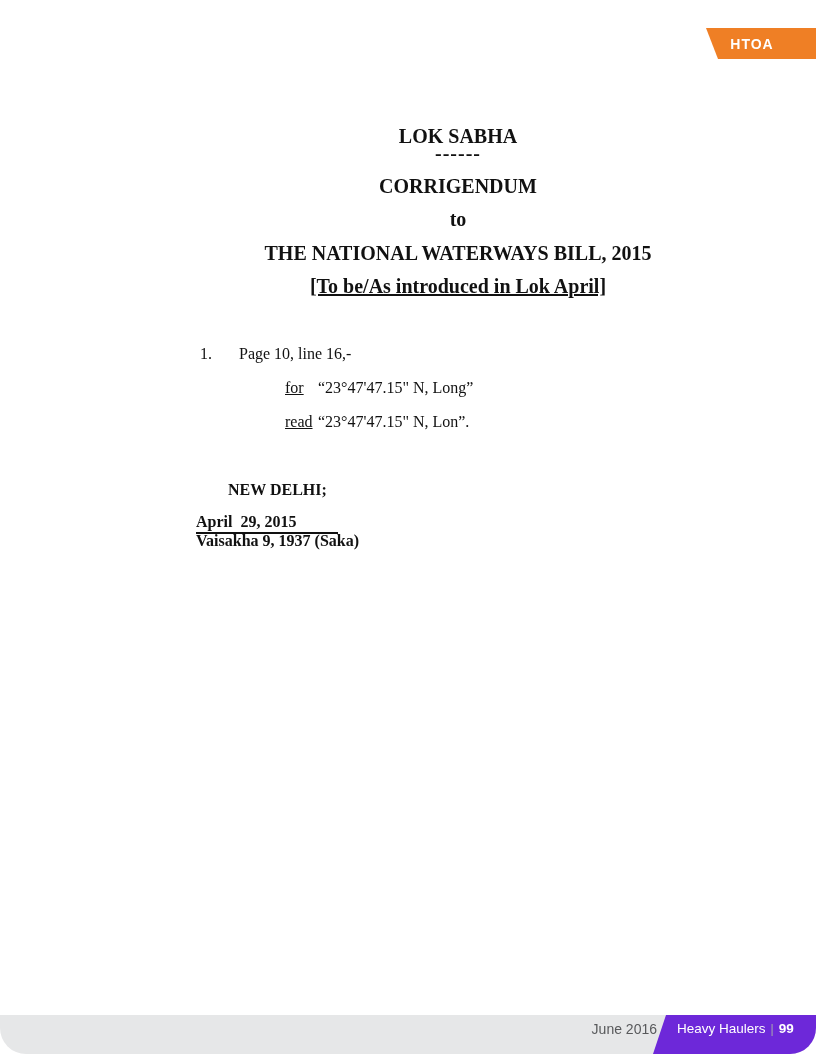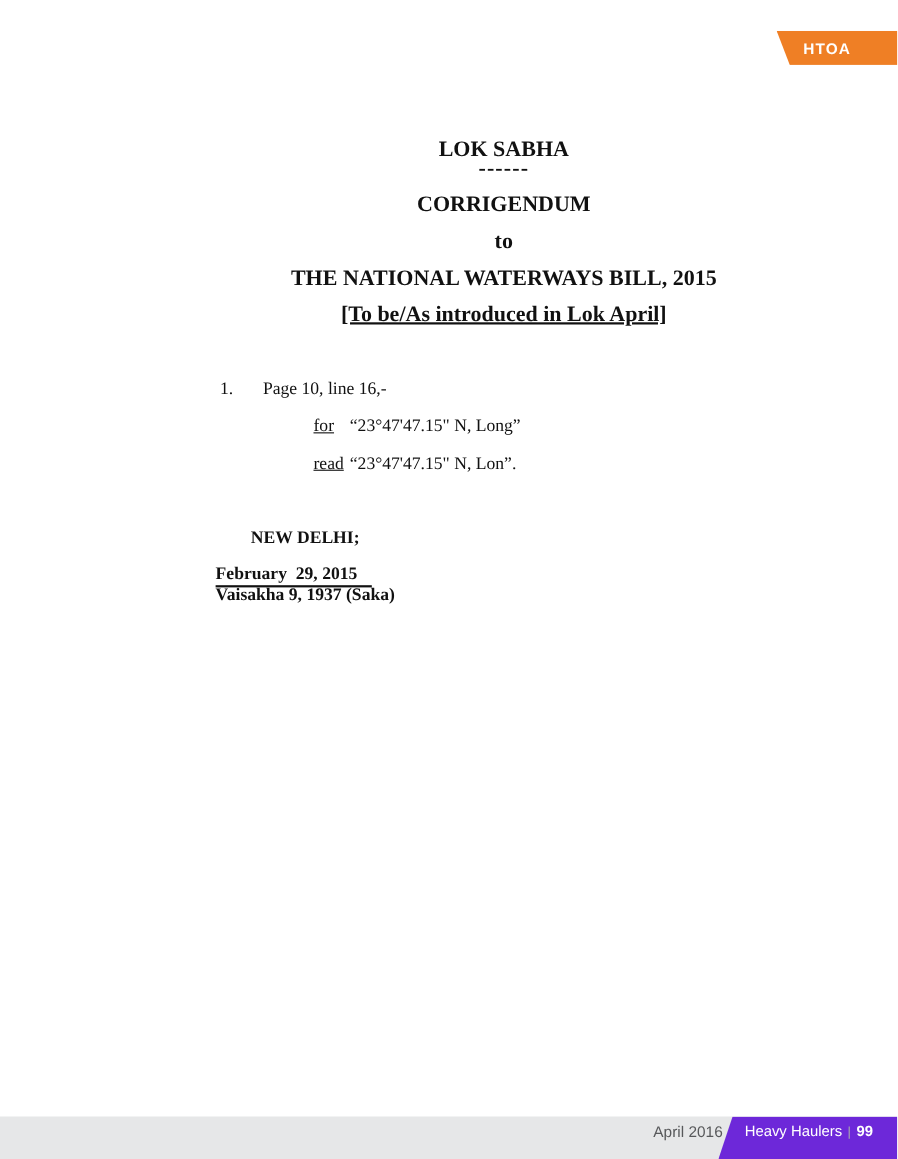--- a/index.html
+++ b/index.html
@@ -4,20 +4,21 @@
 <style>
   html, body { margin: 0; padding: 0; background: #ffffff; }
   .page {
     position: relative;
     width: 816px;
     height: 1054px;
     background: #ffffff;
     overflow: hidden;
     font-family: "Liberation Serif", serif;
     color: #111111;
+    border-radius: 26px;
   }
 
   
   .badge {
     position: absolute;
     left: 700px;
     top: 28px;
     width: 116px;
     height: 31px;
     background: #EF7F25;
@@ -134,25 +135,25 @@
   <div class="abs item-num">1.</div>
   <div class="abs item-text">Page 10, line 16,-</div>
 
   <div class="abs for-label">for</div>
   <div class="abs for-value">“23°47'47.15" N, Long”</div>
 
   <div class="abs read-label">read</div>
   <div class="abs read-value">“23°47'47.15" N, Lon”.</div>
 
   <div class="abs place-line">NEW DELHI;</div>
-  <div class="abs date-line1">February  29, 2015</div>
+  <div class="abs date-line1">April  29, 2015</div>
   <div class="abs date-line2">Vaisakha 9, 1937 (Saka)</div>
 
   <div class="footer">
-    <span class="footer-issue">April 2016</span>
+    <span class="footer-issue">June 2016</span>
     <div class="footer-dark">
       <span class="footer-pub">
         <span>Heavy Haulers</span><span class="footer-sep">|</span><span class="footer-pagenum">99</span>
       </span>
     </div>
   </div>
 
 </div>
 
 </body></html>

